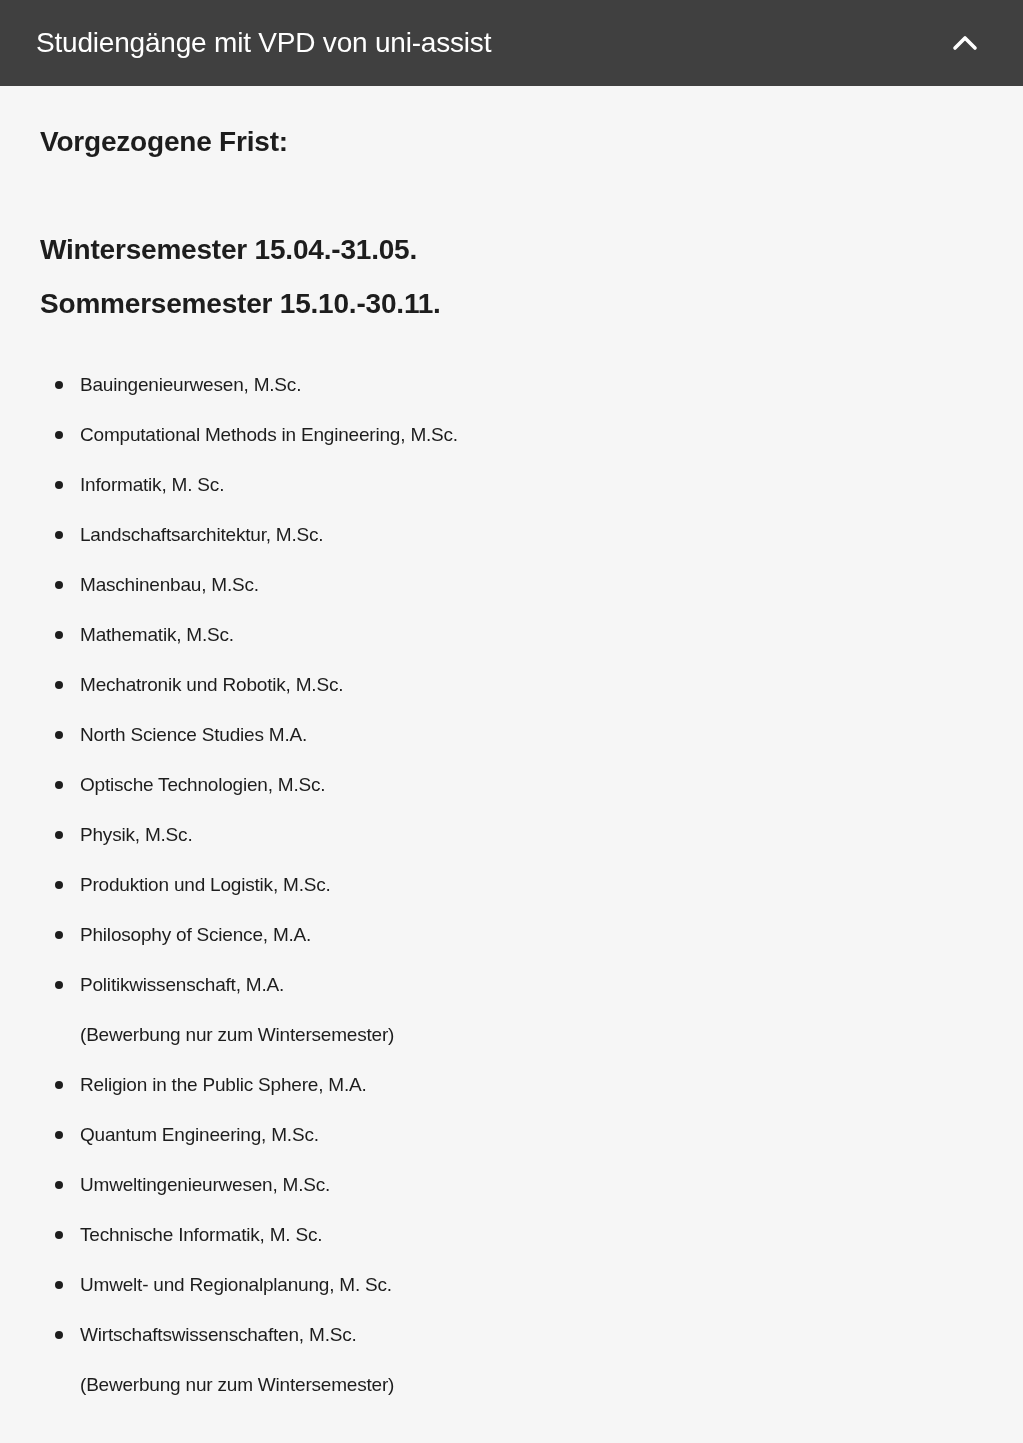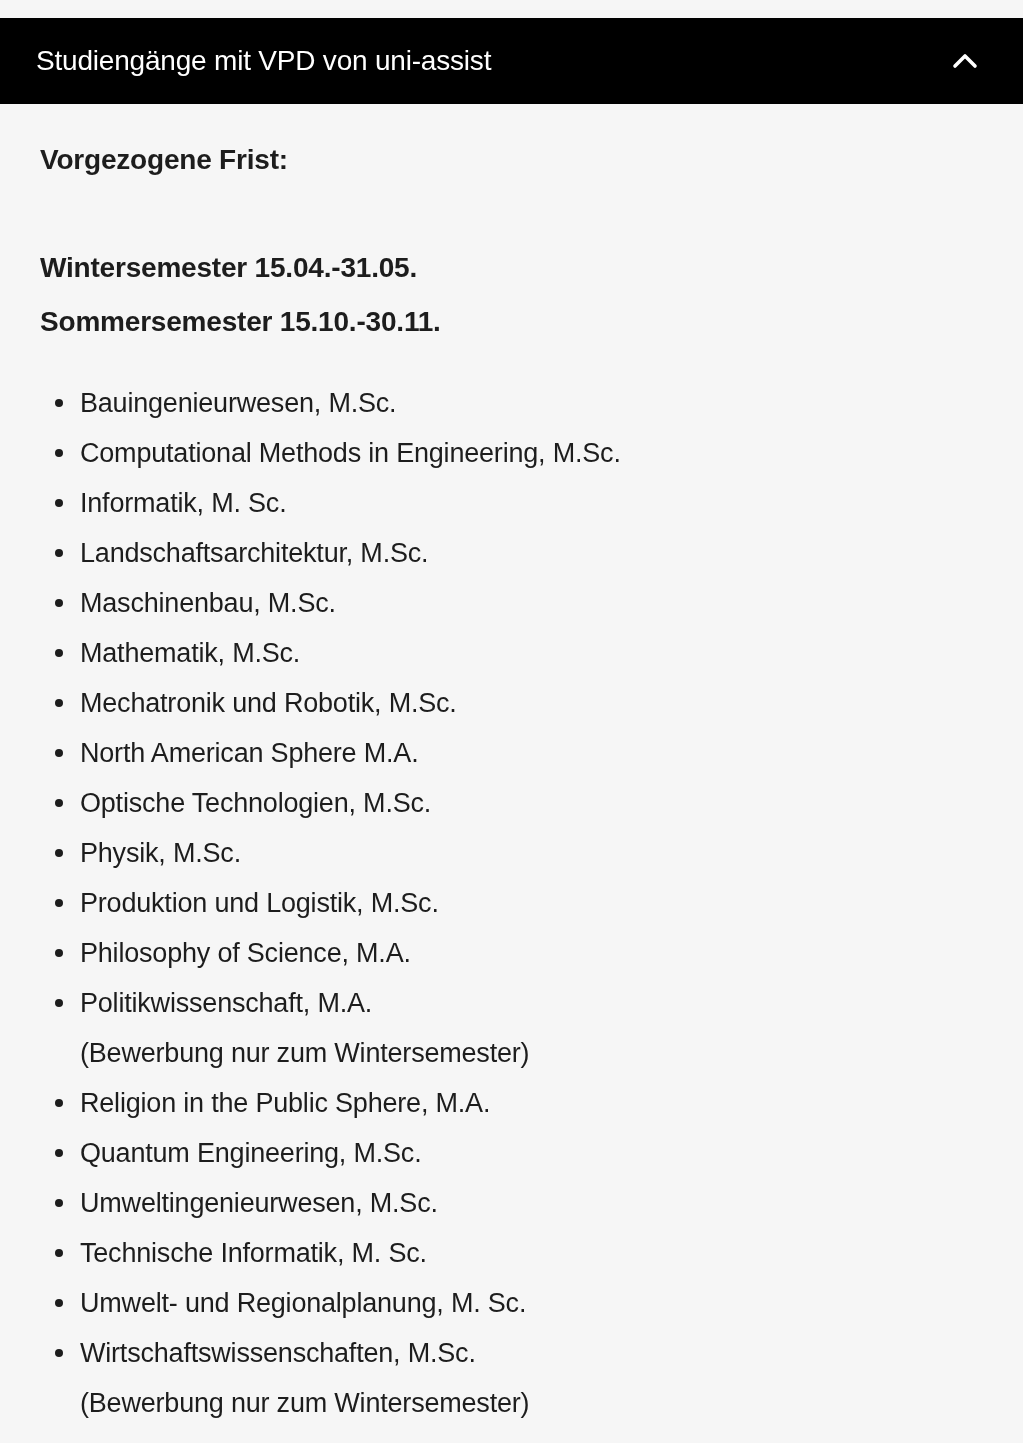--- a/index.html
+++ b/index.html
@@ -55,21 +55,21 @@
   .spacer-line {
     height: 50px;
   }
   ul.program-list {
     margin: 31px 0 0 0;
     padding: 0 0 0 44px;
     list-style: none;
   }
   ul.program-list li {
     position: relative;
-    font-size: 27px;
+    font-size: 19px;
     line-height: 50px;
     letter-spacing: -0.2px;
     color: #1d1d1d;
   }
   ul.program-list li::before {
     content: "";
     position: absolute;
     left: -25px;
     top: 21px;
     width: 8px;
@@ -77,21 +77,21 @@
     border-radius: 50%;
     background: #1d1d1d;
   }
   .program-note {
     display: block;
   }
 </style>
 </head>
 <body style="background: rgb(246, 246, 246);">
 
-<div class="accordion-header" style="background: #000000; margin-top: 18px;">
+<div class="accordion-header" style="background: #404040;">
   <span class="accordion-title" style="color: rgb(255, 255, 255);">Studiengänge mit VPD von uni-assist</span>
   <button class="chevron-btn" aria-label="collapse">
     <span style="display:flex;">
       <svg width="26" height="16" viewBox="0 0 26 16">
         <polyline points="3,13 13,3 23,13" fill="none" stroke="#ffffff" stroke-width="3.6" stroke-linecap="round" stroke-linejoin="round"></polyline>
       </svg>
     </span>
   </button>
 </div>
 
@@ -104,21 +104,21 @@
   <p class="deadline-line">Sommersemester 15.10.-30.11.</p>
 
   <ul class="program-list">
       <li><span>Bauingenieurwesen, M.Sc.</span></li>
       <li><span>Computational Methods in Engineering, M.Sc.</span></li>
       <li><span>Informatik, M. Sc.</span></li>
       <li><span>Landschaftsarchitektur, M.Sc.</span></li>
       <li><span>Maschinenbau, M.Sc.</span></li>
       <li><span>Mathematik, M.Sc.</span></li>
       <li><span>Mechatronik und Robotik, M.Sc.</span></li>
-      <li><span>North American Sphere M.A.</span></li>
+      <li><span>North Science Studies M.A.</span></li>
       <li><span>Optische Technologien, M.Sc.</span></li>
       <li><span>Physik, M.Sc.</span></li>
       <li><span>Produktion und Logistik, M.Sc.</span></li>
       <li><span>Philosophy of Science, M.A.</span></li>
       <li><span>Politikwissenschaft, M.A.</span><span class="program-note">(Bewerbung nur zum Wintersemester)</span></li>
       <li><span>Religion in the Public Sphere, M.A.</span></li>
       <li><span>Quantum Engineering, M.Sc.</span></li>
       <li><span>Umweltingenieurwesen, M.Sc.</span></li>
       <li><span>Technische Informatik, M. Sc.</span></li>
       <li><span>Umwelt- und Regionalplanung, M. Sc.</span></li>

